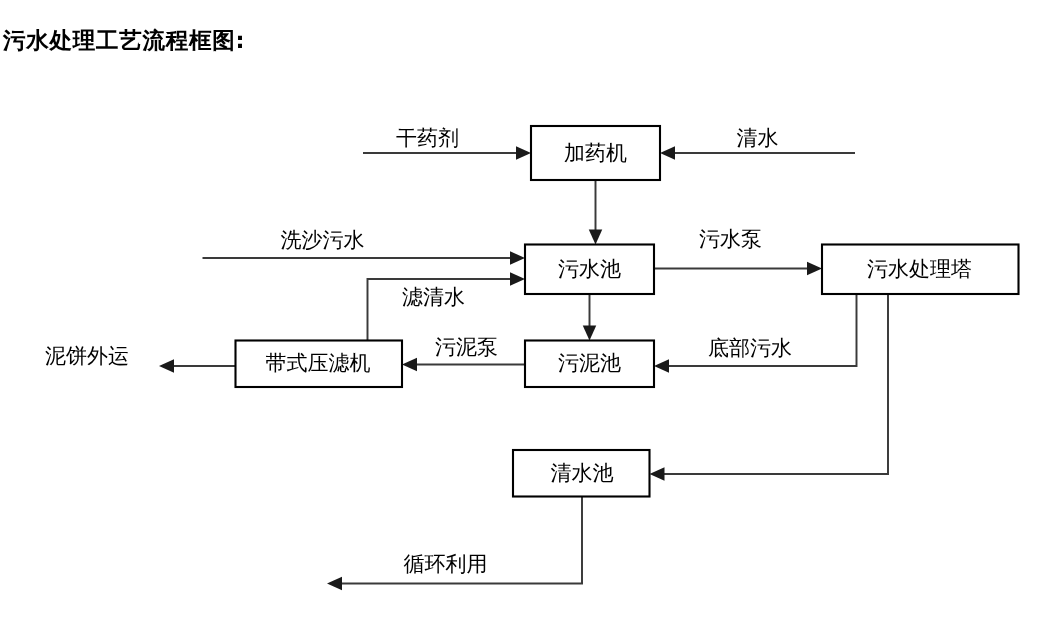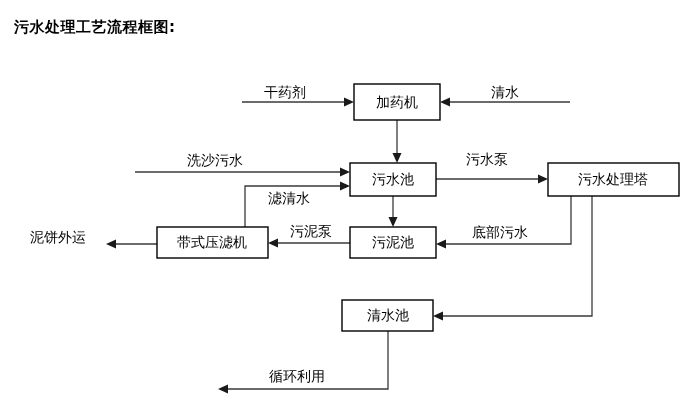--- a/index.html
+++ b/index.html
@@ -10,21 +10,21 @@
   body {
     width: 700px;
     height: 420px;
     position: relative;
     overflow: hidden;
     font-family: "DejaVu Sans", "Liberation Sans", sans-serif;
     color: #000000;
   }
   #diagram-title {
     position: absolute;
-    left: 14px;
+    left: 2px;
     top: 18px;
     font-size: 15px;
     font-weight: bold;
     letter-spacing: 0.5px;
     white-space: nowrap;
   }
   #flow-svg {
     position: absolute;
     left: 0;
     top: 0;

